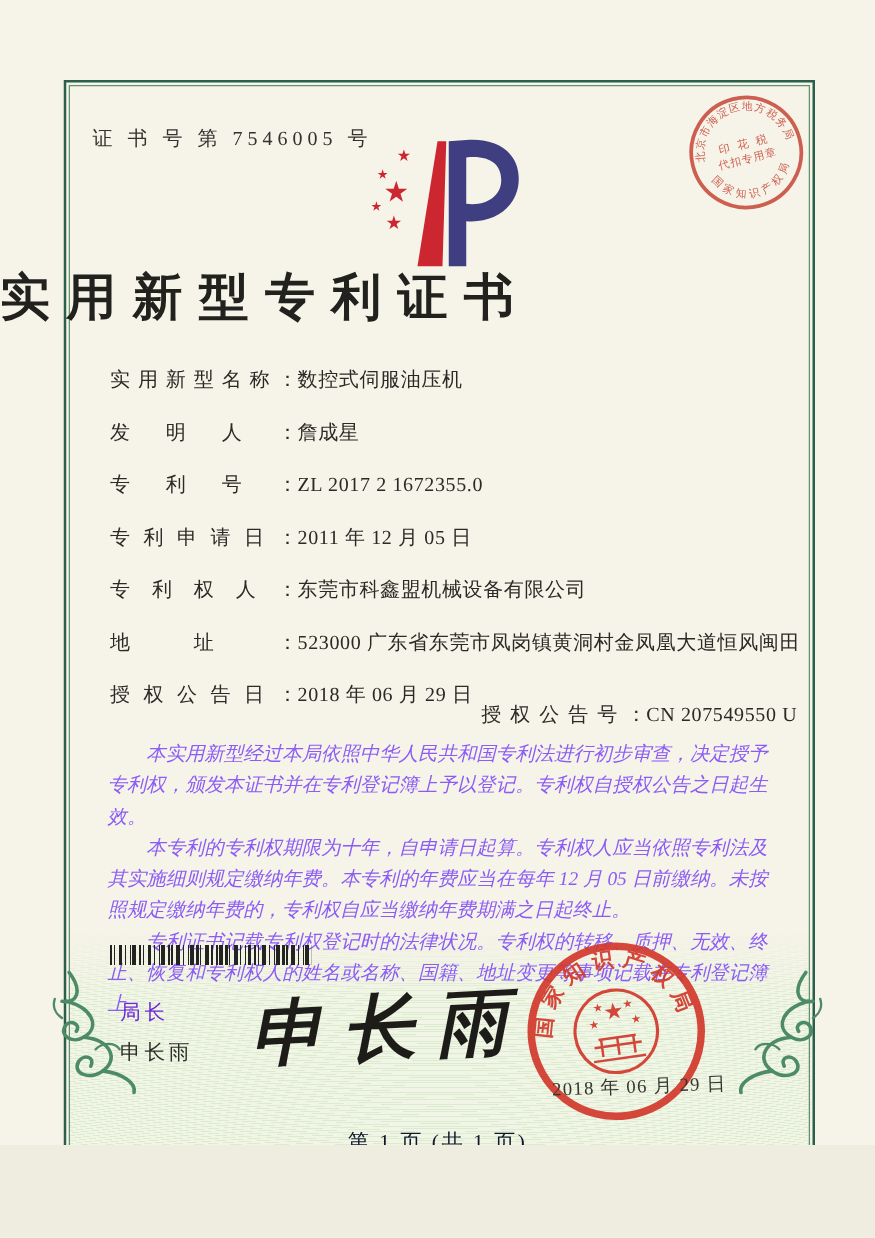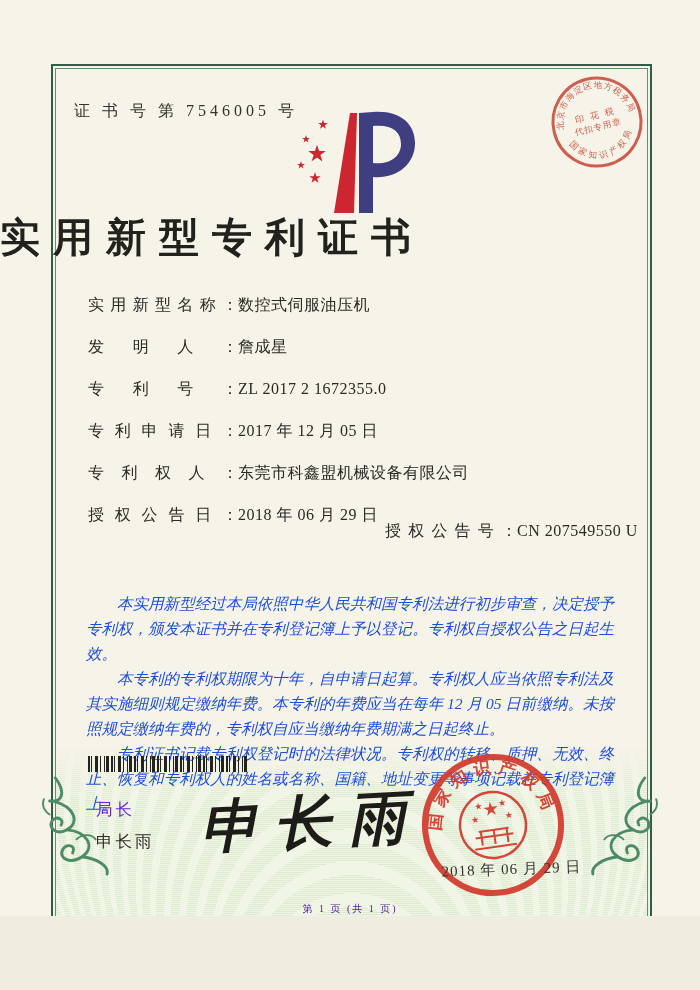--- a/index.html
+++ b/index.html
@@ -36,38 +36,38 @@
   .fields { position:absolute; left:88px; top:293px; width:526px; font-size:16px; }
   .frow { line-height:23px; margin-bottom:19px; white-space:nowrap; }
   .frow .lbl { display:inline-block; width:150px; text-align:justify; text-align-last:justify; vertical-align:top; }
   .frow .val { display:inline-block; letter-spacing:0.5px; }
   .addr2 { padding-left:150px; line-height:23px; margin-top:-14px; margin-bottom:16px; }
   .grant-row { position:relative; }
   .grant2 { position:absolute; left:297px; top:0;margin-top:16px; }
   .grant2 .lbl2 { display:inline-block; width:132px; text-align:justify; text-align-last:justify; }
 
   .paras { position:absolute; left:86px; top:591px; width:528px; font-size:15.5px; line-height:25px;
-           text-align:justify; font-style:italic; color:#1d4ed8; }
+           text-align:justify; font-style:italic; color:#8b5cf6; }
   .paras p { text-indent:2em; }
 
   .barcode { position:absolute; left:88px; top:756px; width:161px; height:16px;
     background:repeating-linear-gradient(90deg,#23231f 0 2px,transparent 2px 3px,#23231f 3px 4px,transparent 4px 7px,#23231f 7px 10px,transparent 10px 12px,#23231f 12px 13px,transparent 13px 16px,#23231f 16px 17px,transparent 17px 18px,#23231f 18px 21px,transparent 21px 23px); }
 
   .signer-post { position:absolute; left:96px; top:799px; font-size:16.5px; letter-spacing:3px; color:#6d28d9; }
   .signer-name { position:absolute; left:96px; top:831px; font-size:16.5px; letter-spacing:3px; color:#2e2d29; }
   .autograph { position:absolute; left:200px; top:784px; font-size:58px; letter-spacing:16px;
                font-style:italic; font-weight:600; color:#1d1c18; transform:rotate(-3deg); white-space:nowrap; }
 
   .seal { position:absolute; left:418px; top:750px; width:150px; height:150px; z-index:5; transform:rotate(-8deg); opacity:.92; }
   .seal-date { position:absolute; left:424px; top:860px; width:175px; text-align:center; z-index:6;
                font-size:15px; letter-spacing:1px; color:#35342f; transform:rotate(-2deg); }
 
   .tax-stamp { position:absolute; left:547px; top:72px; width:100px; height:100px; z-index:6; transform:rotate(-14deg); opacity:.9; }
 
-  .footer { position:absolute; left:0; top:902px; width:100%; text-align:center; font-size:10px; letter-spacing:2px; color:#4c1d95; }
+  .footer { position:absolute; left:0; top:902px; width:100%; text-align:center; font-size:17px; letter-spacing:2px; color:#0f172a; }
 
   svg text { font-family:"Liberation Serif","DejaVu Serif",serif; }
 </style>
 </head>
 <body>
 
 <div class="page">
 
   <div class="guilloche"></div>
   <div class="frame"></div>
@@ -122,24 +122,27 @@
       <div class="frow">
         <span class="lbl">实用新型名称：</span><span class="val">数控式伺服油压机</span>
       </div>
       <div class="frow">
         <span class="lbl">发明人：</span><span class="val">詹成星</span>
       </div>
       <div class="frow">
         <span class="lbl">专利号：</span><span class="val">ZL 2017 2 1672355.0</span>
       </div>
       <div class="frow">
-        <span class="lbl">专利申请日：</span><span class="val">2017 年 12 月 05 日</span>
+        <span class="lbl">专利申请日：</span><span class="val">2011 年 12 月 05 日</span>
       </div>
       <div class="frow">
         <span class="lbl">专利权人：</span><span class="val">东莞市科鑫盟机械设备有限公司</span>
+      </div>
+      <div class="frow">
+        <span class="lbl">地址：</span><span class="val">523000 广东省东莞市凤岗镇黄洞村金凤凰大道恒风闽田</span>
       </div>
       <div class="frow grant-row">
         <span class="lbl">授权公告日：</span><span class="val">2018 年 06 月 29 日</span>
         <span class="grant2"><span class="lbl2">授权公告号：</span><span class="val">CN 207549550 U</span></span>
       </div>
     </div>
 
     <div class="paras">
       <p>本实用新型经过本局依照中华人民共和国专利法进行初步审查，决定授予专利权，颁发本证书并在专利登记簿上予以登记。专利权自授权公告之日起生效。</p>
       <p>本专利的专利权期限为十年，自申请日起算。专利权人应当依照专利法及其实施细则规定缴纳年费。本专利的年费应当在每年 12 月 05 日前缴纳。未按照规定缴纳年费的，专利权自应当缴纳年费期满之日起终止。</p>

